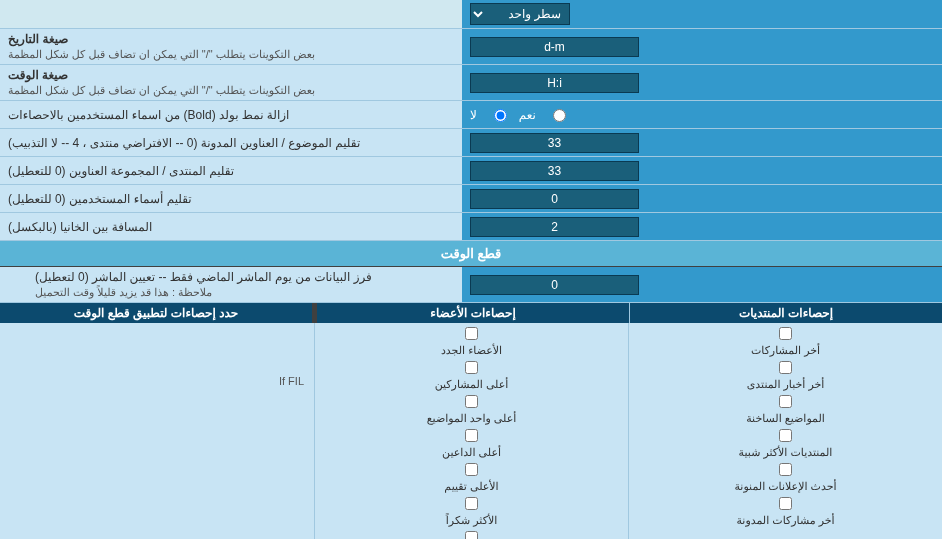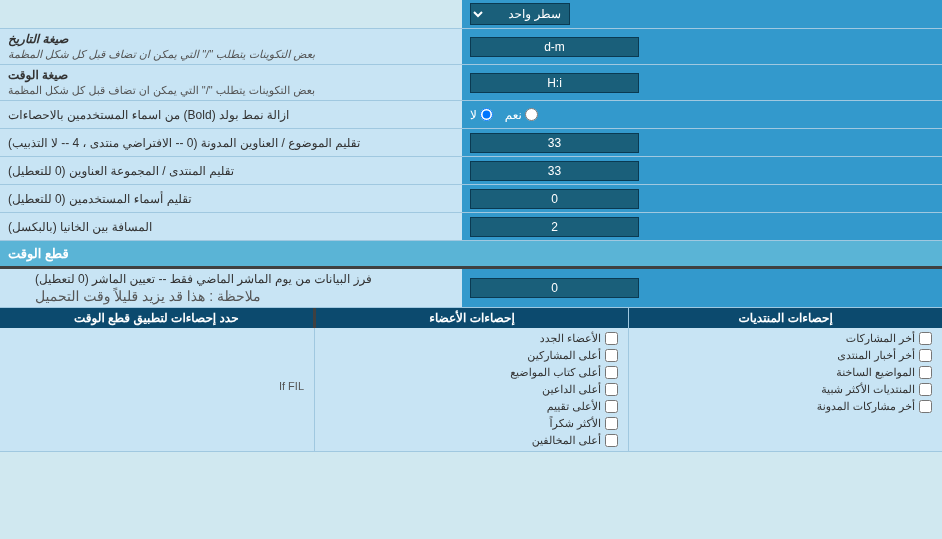--- a/index.html
+++ b/index.html
@@ -62,40 +62,40 @@
       border: 1px solid #0a3a52;
       padding: 2px 4px;
       font-size: 12px;
       min-width: 100px;
     }
 
     
     .section-header {
       background: #5ab4d6;
       color: #fff;
-      text-align: left;
+      text-align: center;
       font-weight: bold;
       font-size: 13px;
       padding: 5px 8px;
-      border-bottom: 3px solid #404040;
+      border-bottom: 1px solid #404040;
     }
 
     
     .radio-group {
       display: flex;
       align-items: center;
       gap: 12px;
     }
 
     .radio-group label {
       color: #fff;
       font-size: 12px;
       display: flex;
-      align-items: flex-start;
-      gap: 3px;
+      align-items: flex-end;
+      gap: 17px;
     }
 
     .checkboxes-grid {
       display: grid;
       grid-template-columns: 1fr 1fr 1fr;
       background: #c8e4f4;
       border-bottom: 1px solid #a0c8e0;
     }
 
     .checkboxes-col {
@@ -114,20 +114,21 @@
       text-align: center;
     }
 
     .checkbox-item {
       display: flex;
       align-items: center;
       gap: 4px;
       color: #333;
       font-size: 11px;
       direction: rtl;
+      flex-direction: column;
     }
 
     .checkbox-item input[type="checkbox"] {
       margin: 0;
     }
   </style>
 </head>
 <body>
 
 <div class="main-container">
@@ -137,21 +138,21 @@
       <select class="select-field">
         <option>سطر واحد</option>
       </select>
     </div>
   </div>
 
   <div class="row" style="min-height:36px;">
     <div class="row-left">
       <input type="text" class="input-field" value="d-m" style="">
     </div>
-    <div class="row-right" style="flex-direction:column; align-items:flex-end; justify-content:center; gap:2px;font-style:italic;">
+    <div class="row-right" style="flex-direction:column; align-items:flex-end; justify-content:center; gap:2px;">
       <span style="font-weight:bold;">صيغة التاريخ</span>
       <span style="font-size:11px; color:#555;">بعض التكوينات يتطلب "/" التي يمكن ان تضاف قبل كل شكل المظمة</span>
     </div>
   </div>
 
   <div class="row" style="min-height:36px;">
     <div class="row-left">
       <input type="text" class="input-field" value="H:i" style="">
     </div>
     <div class="row-right" style="flex-direction:column; align-items:flex-end; justify-content:center; gap:2px;">
@@ -217,33 +218,33 @@
   <div class="section-header">
     <span>قطع الوقت</span>
   </div>
 
   <div class="row" style="min-height:36px;">
     <div class="row-left">
       <input type="text" class="input-field" value="0" style="">
     </div>
     <div class="row-right" style="flex-direction:column; align-items:flex-end; justify-content:center; gap:2px;padding-left:35px;">
       <span>فرز البيانات من يوم الماشر الماضي فقط -- تعيين الماشر (0 لتعطيل)</span>
-      <span style="font-size:14px; color:#555;">ملاحظة : هذا قد يزيد قليلاً وقت التحميل</span>
+      <span style="font-size:11px; color:#555;">ملاحظة : هذا قد يزيد قليلاً وقت التحميل</span>
     </div>
   </div>
 
   <div>
 
     <div style="display:flex; flex-direction:row;">
 
       <div class="checkboxes-col-header" style="flex:1; border-left:1px solid #a0c8e0;">
         <span>إحصاءات المنتديات</span>
       </div>
 
-      <div class="checkboxes-col-header" style="flex:1; border-left:3px solid #404040;">
+      <div class="checkboxes-col-header" style="flex:1; border-left:5px solid #404040;">
         <span>إحصاءات الأعضاء</span>
       </div>
 
       <div class="checkboxes-col-header" style="flex:1;">
         <span>حدد إحصاءات لتطبيق قطع الوقت</span>
       </div>
     </div>
 
     <div class="checkboxes-grid">
 
@@ -259,36 +260,40 @@
         <div class="checkbox-item">
           <input type="checkbox" style="">
           <span>المواضيع الساخنة</span>
         </div>
         <div class="checkbox-item">
           <input type="checkbox" style="">
           <span>المنتديات الأكثر شبية</span>
         </div>
         <div class="checkbox-item">
           <input type="checkbox" style="">
+          <span>أحدث الإعلانات المنونة</span>
+        </div>
+        <div class="checkbox-item">
+          <input type="checkbox" style="">
           <span>أخر مشاركات المدونة</span>
         </div>
       </div>
 
       <div class="checkboxes-col" style="border-left:1px solid #a0c8e0; background:#c8e4f4;">
         <div class="checkbox-item">
           <input type="checkbox" style="">
           <span>الأعضاء الجدد</span>
         </div>
         <div class="checkbox-item">
           <input type="checkbox" style="">
           <span>أعلى المشاركين</span>
         </div>
         <div class="checkbox-item">
           <input type="checkbox" style="">
-          <span>أعلى كتاب المواضيع</span>
+          <span>أعلى واحد المواضيع</span>
         </div>
         <div class="checkbox-item">
           <input type="checkbox" style="">
           <span>أعلى الداعين</span>
         </div>
         <div class="checkbox-item">
           <input type="checkbox" style="">
           <span>الأعلى تقييم</span>
         </div>
         <div class="checkbox-item">

